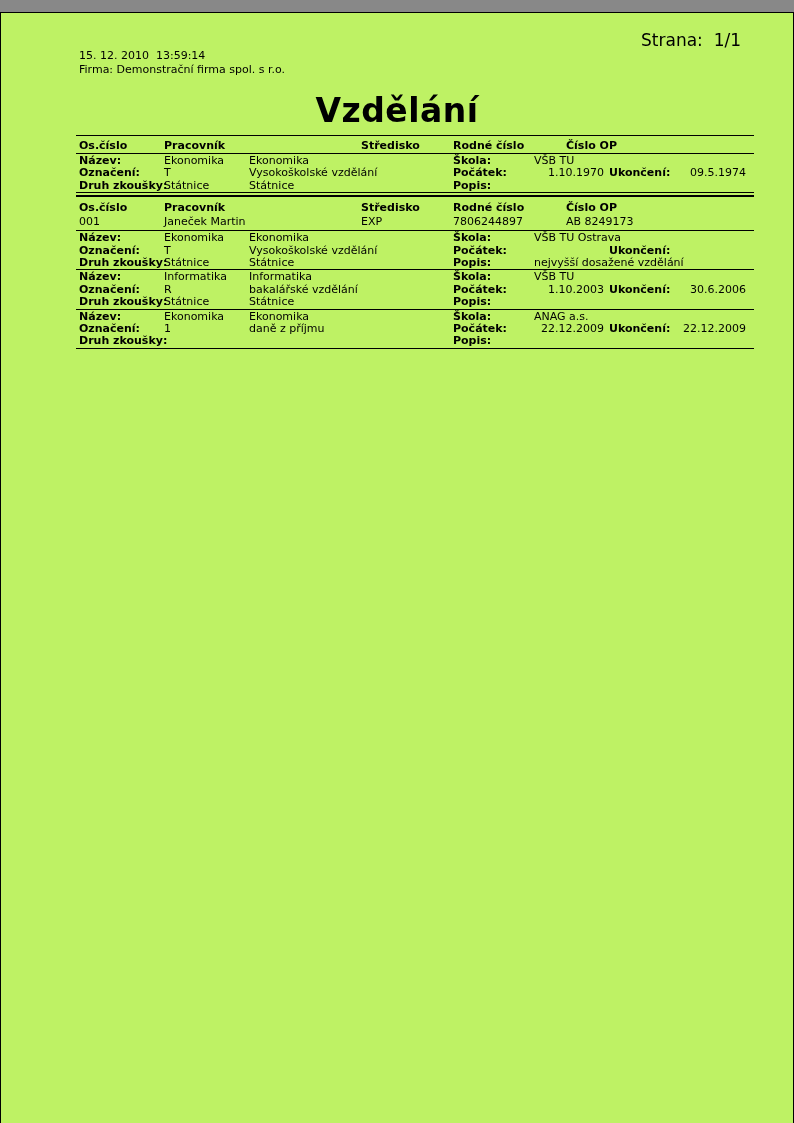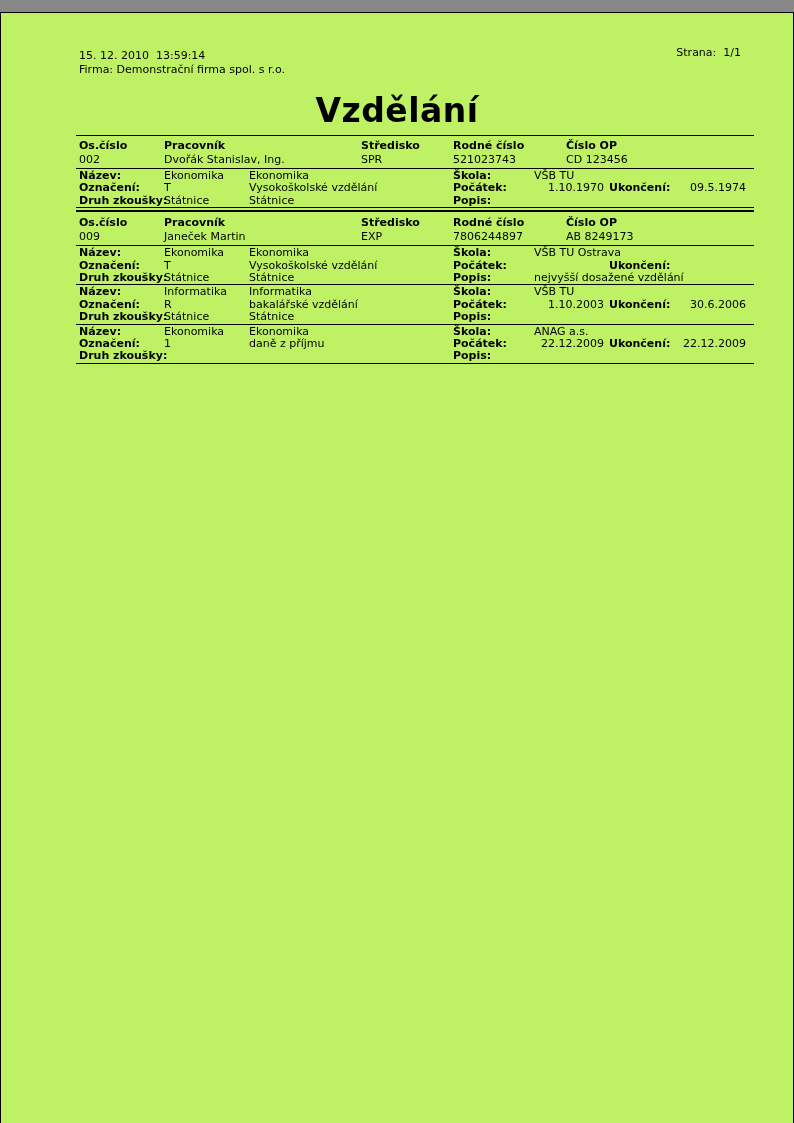--- a/index.html
+++ b/index.html
@@ -9,21 +9,21 @@
     margin: 12px auto;
     background: #bef264;
     border: 1px solid #000;
     box-sizing: border-box;
     font-family: "DejaVu Sans", sans-serif;
     color: #000;
     overflow: hidden;
   }
   .pre { white-space: pre; }
   .meta-block { position: absolute; left: 78px; top: 36px; font-size: 11px; line-height: 14px; }
-  .page-num { position: absolute; right: 52px; top: 33px; font-size: 11px; line-height: 14px; }
+  .page-num { position: absolute; right: 52px; top: 20px; font-size: 17px; line-height: 14px; }
   .title { position: absolute; left: 0; top: 78px; width: 100%; text-align: center;
            font-size: 33px; font-weight: bold; letter-spacing: 0.5px; }
   .report-table { position: absolute; left: 75px; top: 122px; width: 678px;
                   border-top: 1px solid #000; font-size: 11px; }
   .row { position: relative; line-height: 12.4px; height: 12.4px; }
   .row span { position: absolute; white-space: nowrap; top: 0; }
   .hdr-row { position: relative; height: 14px; padding-top: 3px; font-weight: bold; text-align: right; }
   .hdr-row span { position: absolute; white-space: nowrap; }
   .val-row { position: relative; height: 15px; line-height: 13px; }
   .val-row span { position: absolute; white-space: nowrap; }
@@ -58,27 +58,20 @@
 
   <div class="report-table">
   <section class="emp">
     <div class="hdr-row">
       <span class="c0">Os.číslo</span>
       <span class="c1">Pracovník</span>
       <span class="c3">Středisko</span>
       <span class="c4">Rodné číslo</span>
       <span class="c5">Číslo OP</span>
     </div>
-    <div class="val-row">
-      <span class="c0">002</span>
-      <span class="c1">Dvořák Stanislav, Ing.</span>
-      <span class="c3">SPR</span>
-      <span class="c4">521023743</span>
-      <span class="c5">CD 123456</span>
-    </div>
     <div class="rule"></div>
     <div class="edu-list">
   <div class="edu">
     <div class="row">
       <span class="c0 b">Název:</span>
       <span class="c1">Ekonomika</span>
       <span class="c2">Ekonomika</span>
       <span class="c4 b">Škola:</span>
       <span class="c5v">VŠB TU</span>
     </div>
@@ -105,21 +98,21 @@
 <div class="thick-rule"></div>
   <section class="emp">
     <div class="hdr-row">
       <span class="c0">Os.číslo</span>
       <span class="c1">Pracovník</span>
       <span class="c3">Středisko</span>
       <span class="c4">Rodné číslo</span>
       <span class="c5">Číslo OP</span>
     </div>
     <div class="val-row">
-      <span class="c0">009</span>
+      <span class="c0">001</span>
       <span class="c1">Janeček Martin</span>
       <span class="c3">EXP</span>
       <span class="c4">7806244897</span>
       <span class="c5">AB 8249173</span>
     </div>
     <div class="rule"></div>
     <div class="edu-list">
   <div class="edu">
     <div class="row">
       <span class="c0 b">Název:</span>

